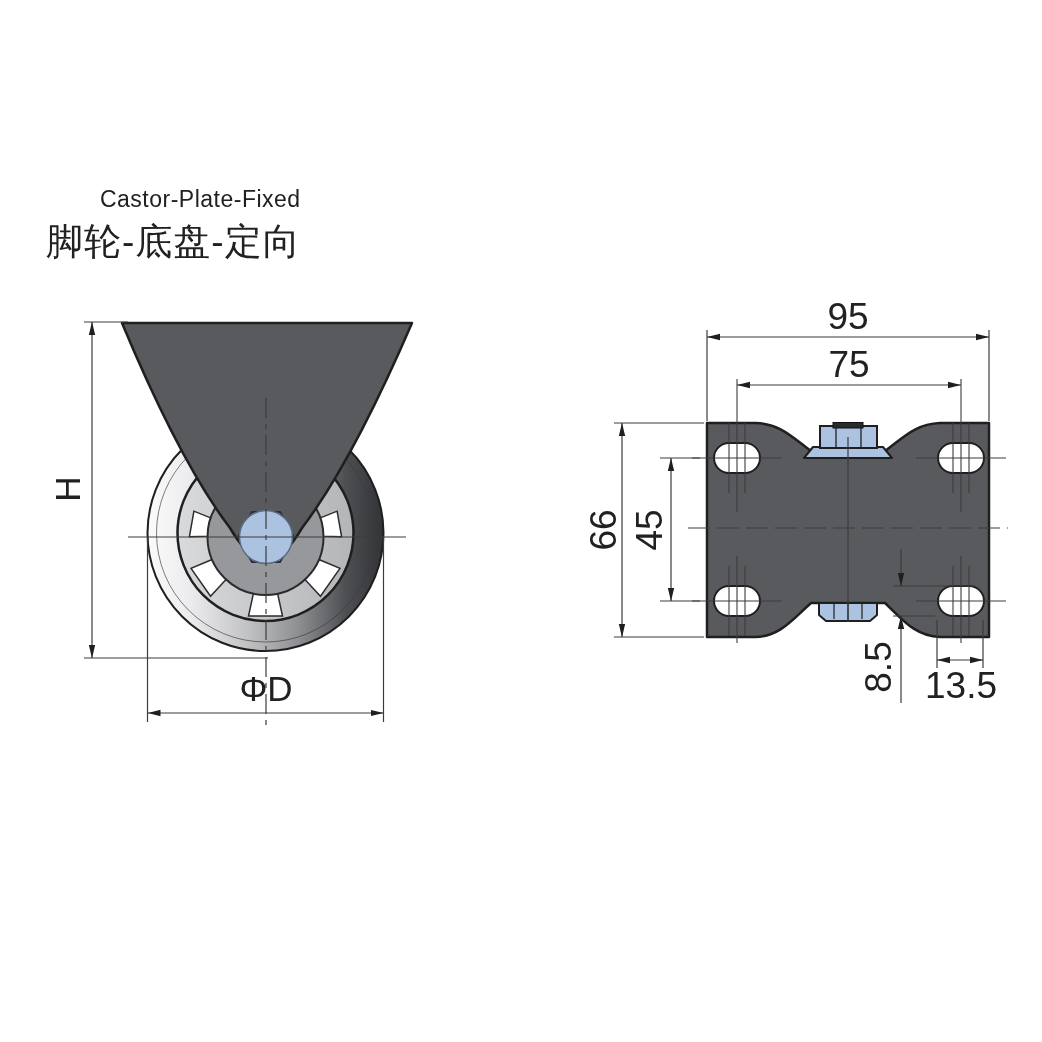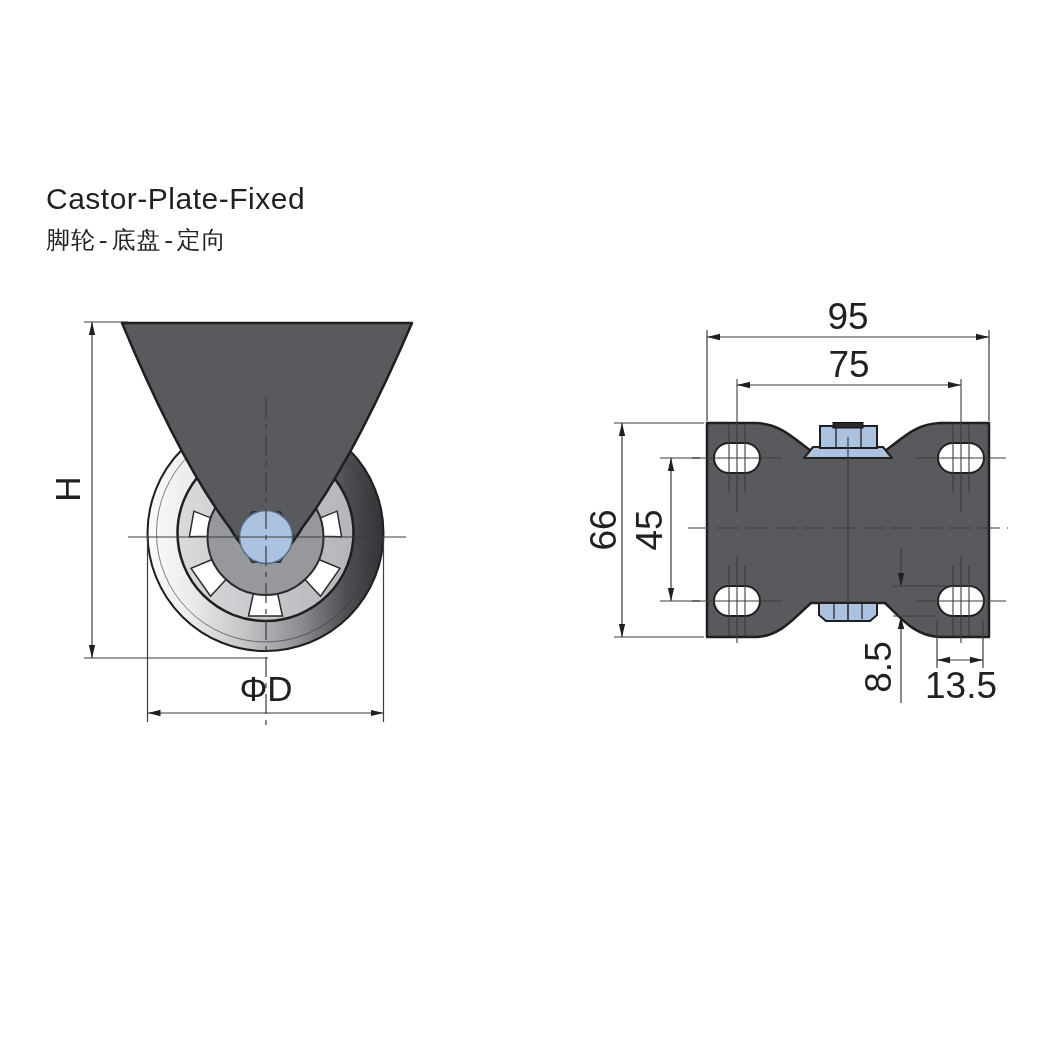--- a/index.html
+++ b/index.html
@@ -1,22 +1,22 @@
 <!DOCTYPE html>
 <html><head>
 <meta charset="utf-8">
 <style>
   html,body{margin:0;padding:0;background:#ffffff;}
   .canvas{
     position:relative;width:1042px;height:1042px;background:#ffffff;overflow:hidden;
     font-family:"Liberation Sans", sans-serif;
   }
   .title-block{position:absolute;left:46px;top:178px;color:#232021;}
-  .title-en{font-size:30px;line-height:42px;letter-spacing:0.5px;text-align:right;}
-  .title-cn{font-size:24px;line-height:44px;letter-spacing:1px;font-family:Liberation Mono, monospace;}
+  .title-en{font-size:23px;line-height:42px;letter-spacing:0.5px;text-align:right;}
+  .title-cn{font-size:37px;line-height:44px;letter-spacing:1px;}
   svg{position:absolute;overflow:visible;}
   svg text{
     font-family:"Liberation Sans", sans-serif;
     fill:#232021;
   }
   .dim-txt{font-size:37px;}
   .dim-txt-s{font-size:35px;}
 </style>
 </head>
 <body>

